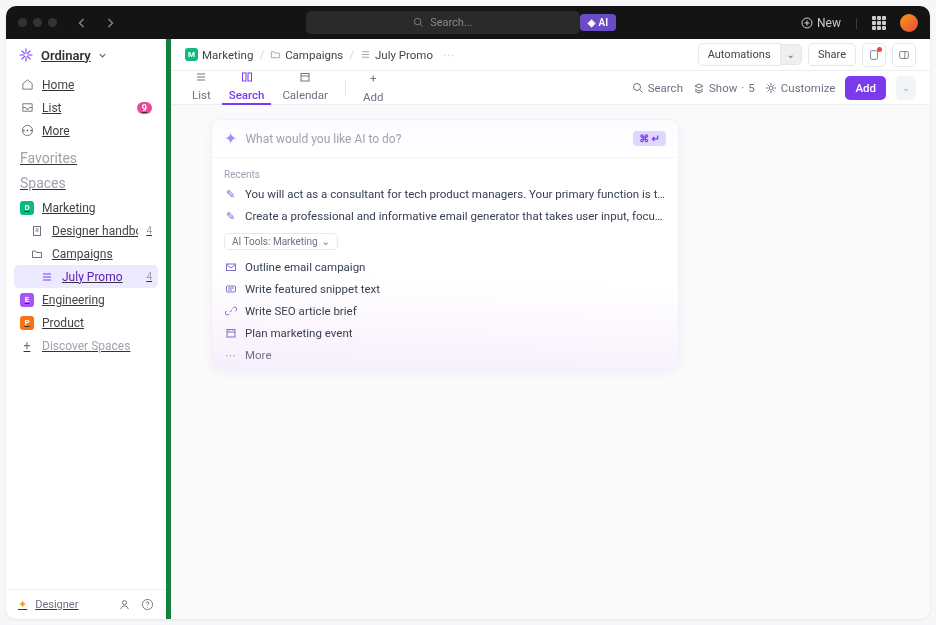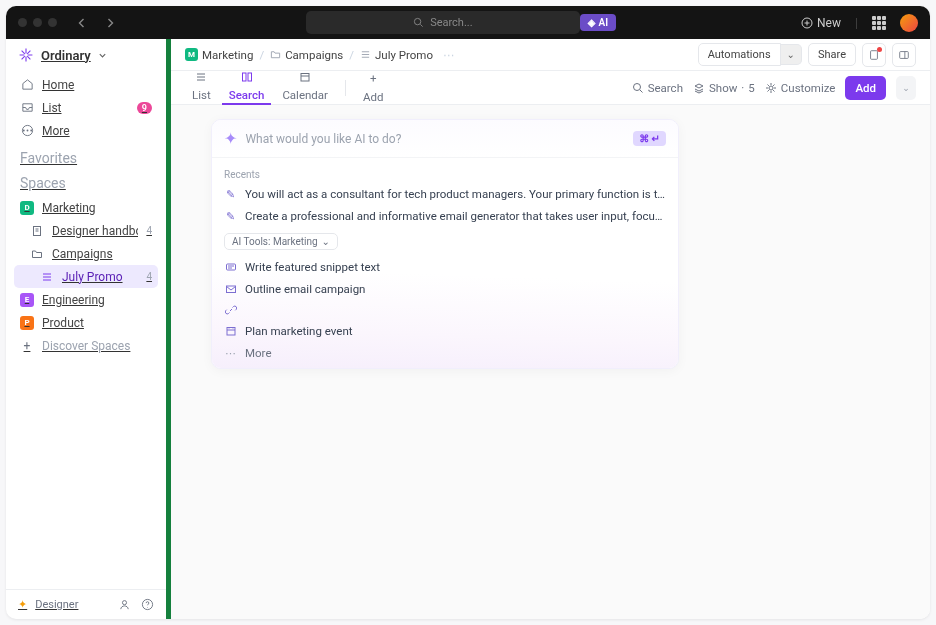--- a/index.html
+++ b/index.html
@@ -368,41 +368,42 @@
               <span class="ric">✎</span>
               <span class="txt">Create a professional and informative email generator that takes user input, focuses on clarity,...</span>
             </div>
             <div class="ai-tools-chip">
               <span>AI Tools: Marketing</span>
               <span>⌄</span>
             </div>
             <div class="ai-row">
               <span class="ric">
                   <svg width="12" height="12" viewBox="0 0 12 12">
+                    <rect x="1.5" y="3" width="9" height="6.5" stroke="currentColor" fill="none"></rect>
+                    <path d="M1.5 3.5L6 7l4.5-3.5" stroke="currentColor" fill="none"></path>
+                  </svg>
+                </span>
+              <span class="txt">Outline email campaign</span>
+            </div>
+            <div class="ai-row">
+              <span class="ric">
+                  <svg width="12" height="12" viewBox="0 0 12 12">
                     <rect x="1.5" y="3" width="9" height="6" rx="1" stroke="currentColor" fill="none"></rect>
                     <path d="M3 5h6M3 7h4" stroke="currentColor"></path>
                   </svg>
                 </span>
               <span class="txt">Write featured snippet text</span>
             </div>
             <div class="ai-row">
               <span class="ric">
                   <svg width="12" height="12" viewBox="0 0 12 12">
-                    <rect x="1.5" y="3" width="9" height="6.5" stroke="currentColor" fill="none"></rect>
-                    <path d="M1.5 3.5L6 7l4.5-3.5" stroke="currentColor" fill="none"></path>
-                  </svg>
-                </span>
-              <span class="txt">Outline email campaign</span>
-            </div>
-            <div class="ai-row">
-              <span class="ric">
-                  <svg width="12" height="12" viewBox="0 0 12 12">
                     <path d="M5 7l2-2M4.5 8.5l-1 1a2 2 0 01-2.8-2.8l1-1M7.5 3.5l1-1a2 2 0 012.8 2.8l-1 1" stroke="currentColor" fill="none"></path>
                   </svg>
                 </span>
+              <span class="txt">Write SEO article brief</span>
             </div>
             <div class="ai-row">
               <span class="ric">
                   <svg width="12" height="12" viewBox="0 0 12 12">
                     <rect x="2" y="2.5" width="8" height="7.5" stroke="currentColor" fill="none"></rect>
                     <path d="M2 5h8M4 2v1.5M8 2v1.5" stroke="currentColor"></path>
                   </svg>
                 </span>
               <span class="txt">Plan marketing event</span>
             </div>

